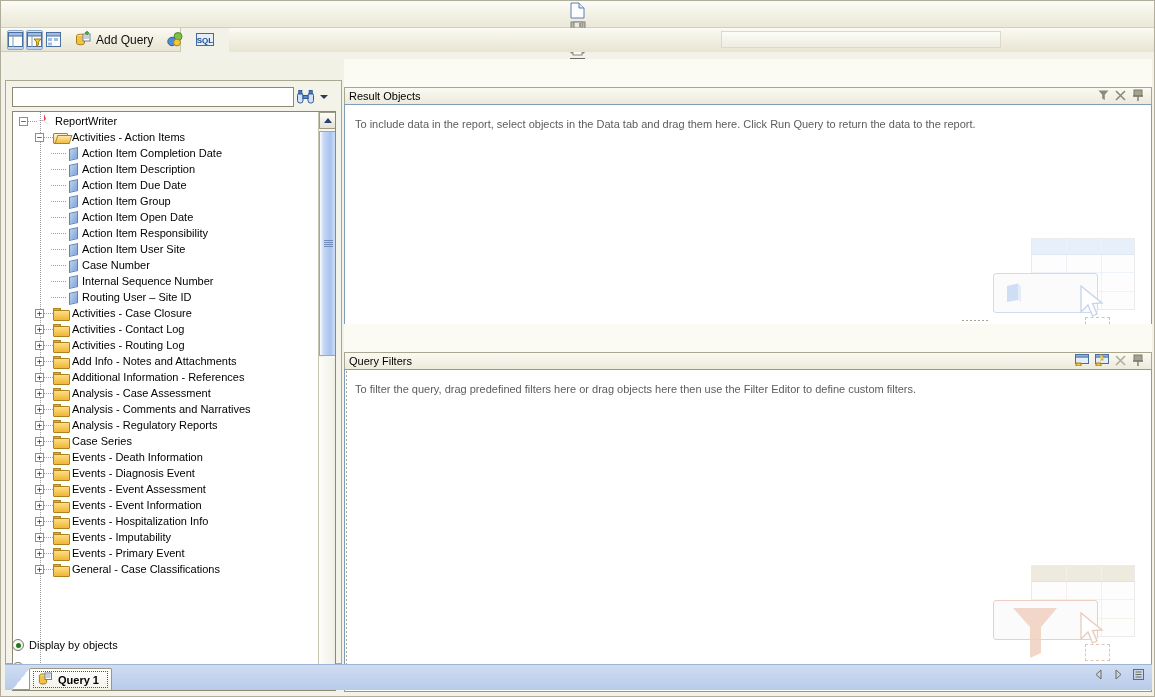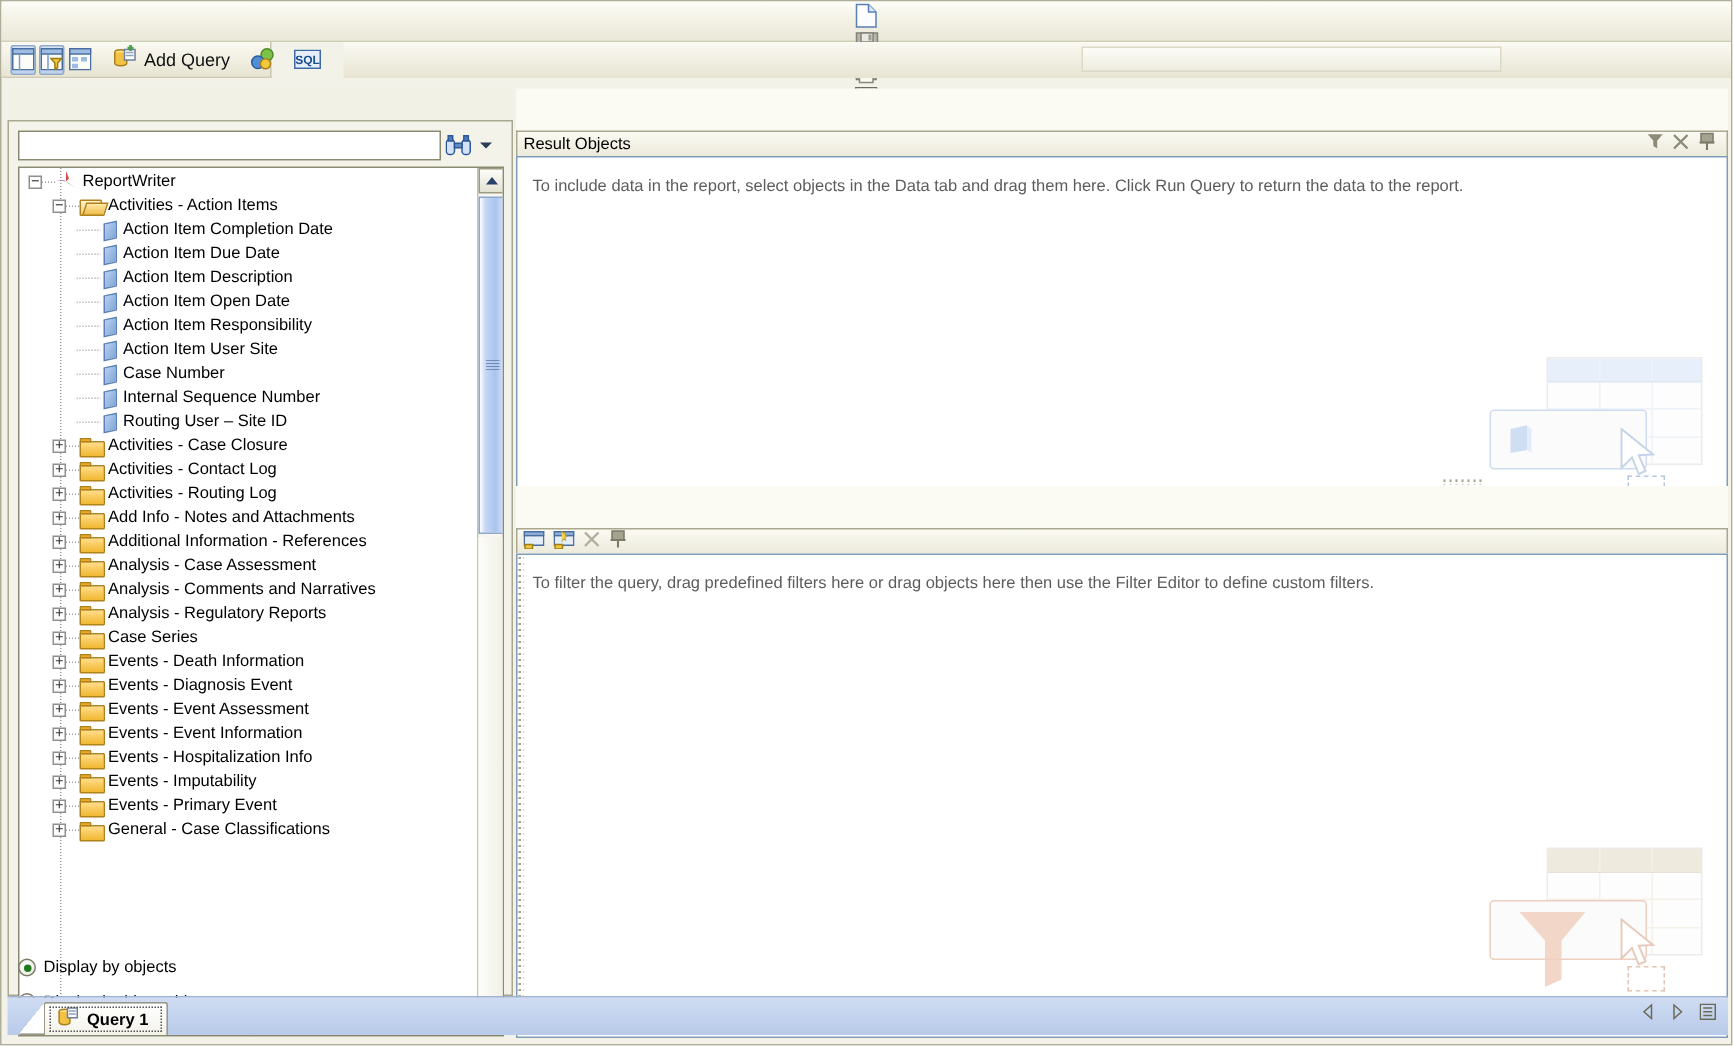--- a/index.html
+++ b/index.html
@@ -528,27 +528,33 @@
             <div class="node">
               <span class="spacer-l3"></span>
               <span class="leafstub"></span>
               <span class="ico obj-ico"></span>
               <span class="lbl">Action Item Completion Date</span>
             </div>
             <div class="node">
               <span class="spacer-l3"></span>
               <span class="leafstub"></span>
               <span class="ico obj-ico"></span>
+              <span class="lbl">Action Item Description</span>
+            </div>
+            <div class="node">
+              <span class="spacer-l3"></span>
+              <span class="leafstub"></span>
+              <span class="ico obj-ico"></span>
               <span class="lbl">Action Item Due Date</span>
             </div>
             <div class="node">
               <span class="spacer-l3"></span>
               <span class="leafstub"></span>
               <span class="ico obj-ico"></span>
-              <span class="lbl">Action Item Description</span>
+              <span class="lbl">Action Item Group</span>
             </div>
             <div class="node">
               <span class="spacer-l3"></span>
               <span class="leafstub"></span>
               <span class="ico obj-ico"></span>
               <span class="lbl">Action Item Open Date</span>
             </div>
             <div class="node">
               <span class="spacer-l3"></span>
               <span class="leafstub"></span>
@@ -775,20 +781,21 @@
         </svg>
         <div class="wm-dashbox" style="left:98px; top:84px; border:1px dashed #b7c8e0;"></div>
       </div>
     </div>
   </div>
 
   <div class="hsplit-dots" style="left:960px; top:318px;"></div>
 
   <div class="rpanel" style="left:343px; top:323px; width:808px; height:340px;">
     <div class="ph">
+      <span class="ph-title">Query Filters</span>
       <span class="ph-icons">
         <span>
           <svg width="14" height="12" viewBox="0 0 14 12">
             <rect x="0.5" y="0.5" width="13" height="9" fill="#e5edf9" stroke="#4a6f9e"></rect>
             <rect x="0.5" y="0.5" width="13" height="2.6" fill="#8fb0de" stroke="#4a6f9e"></rect>
             <path d="M1 9 h5 v3 h-5 z" fill="#f0c53a" stroke="#a07f18"></path>
           </svg>
         </span>
         <span>
           <svg width="14" height="12" viewBox="0 0 14 12">

